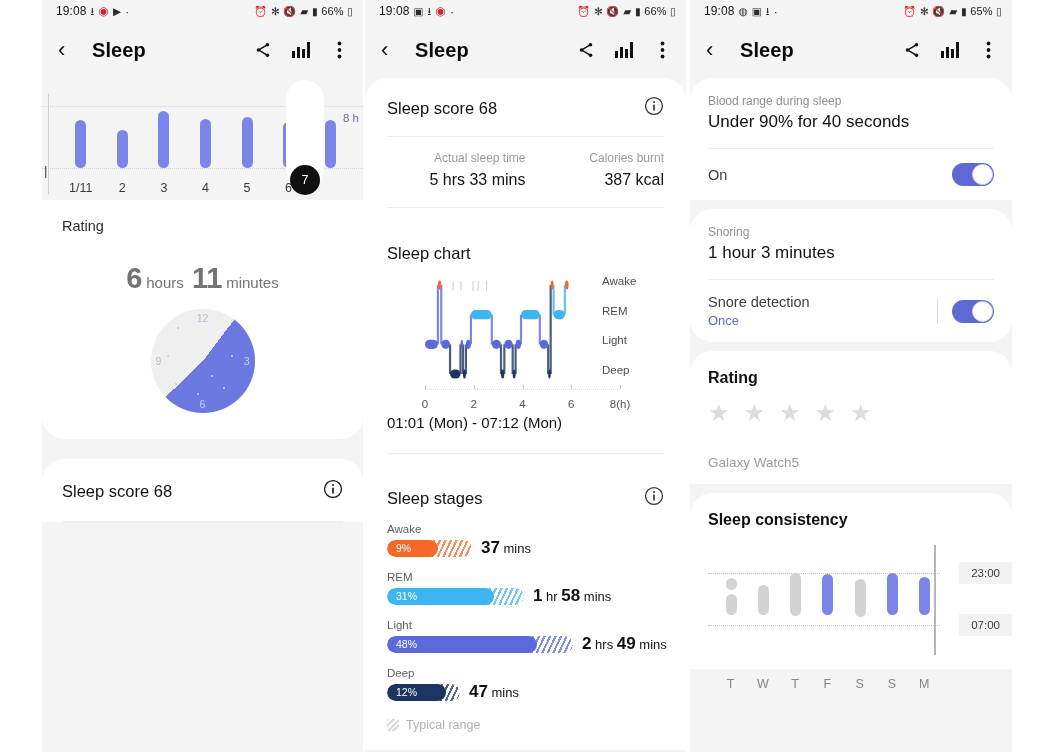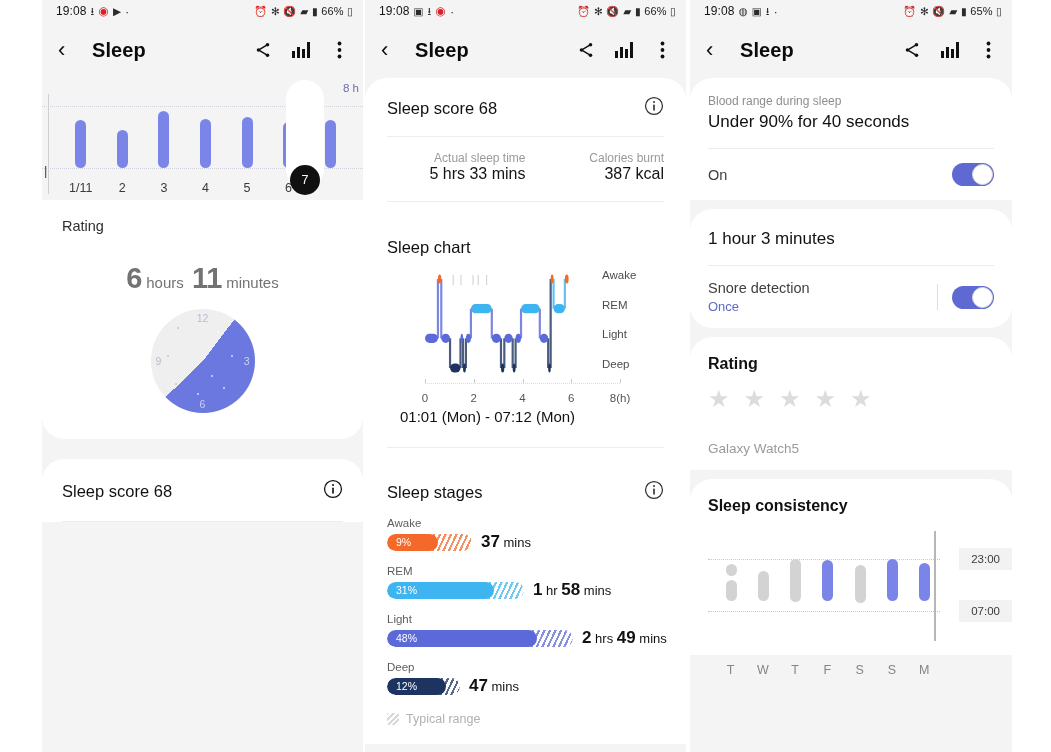--- a/index.html
+++ b/index.html
@@ -126,21 +126,21 @@
   .score-rule { margin-top:18px; height:1px; background:#ededed; }
 
   
   .p2-card { background:#fff; padding: 18px 22px; }
   .p2-head { display:flex; align-items:center; }
   .p2-head .h { font-size:16.5px; color:#111; }
   .p2-rule { height:1px; background:#ededed; margin:16px 0 0 0; }
   .stats { display:flex; padding: 14px 0 2px 0; }
   .stat { flex:1; text-align:right; }
   .stat .k { font-size:12px; color:#9a9a9a; }
-  .stat .v { font-size:16px; color:#141414; }
+  .stat .v { font-size:16px; color:#141414; margin-top:6px; }
 
   .sec-title { font-size:16.5px; color:#111; font-weight:400; }
 
   
   .slchart { position:relative; height:135px; margin-top:12px; }
   .slplot { position:absolute; left:38px; right:72px; top:4px; bottom:28px; }
   .sl-legend { position:absolute; right:0; top:0; bottom:28px; width:68px; }
   .sl-legend span { position:absolute; left:6px; font-size:11.5px; color:#4d4d4d; transform:translateY(-50%); }
   .sl-xdots { position:absolute; left:38px; right:44px; bottom:20px; height:0; border-top:1.5px dotted #dcdcdc; }
   .sl-xlab { position:absolute; bottom:0; font-size:11.5px; color:#555; transform:translateX(-50%); }
@@ -247,21 +247,21 @@
             <circle cx="2.5" cy="15.5" r="1.9" fill="#111"></circle>
           </svg>
         </div>
       </div>
     </div>
 
     <div class="wchart">
       <div class="vaxis"></div>
       <div class="gline" style="top:28px;"></div>
       <div class="gline" style="top:90px;"></div>
-      <div class="axis-8h" style="top:4px;">8 h</div>
+      <div class="axis-8h" style="top:34px;">8 h</div>
       <div class="tickmark" style="top:85px;">|</div>
       <div class="sel-pill" style="left:244px;"></div>
       <div class="wbars" id="wbars">
           <div class="wbcol">
             <div class="wbar" style="height: 48px; margin-bottom: 32px;"></div>
           </div>
           <div class="wbcol">
             <div class="wbar" style="height: 38px; margin-bottom: 32px;"></div>
           </div>
           <div class="wbcol">
@@ -473,21 +473,21 @@
             <div class="sl-xlab" style="left: 86.75px;">2</div>
             <div class="sl-tick" style="left: 86.75px;"></div>
             <div class="sl-xlab" style="left: 135.5px;">4</div>
             <div class="sl-tick" style="left: 135.5px;"></div>
             <div class="sl-xlab" style="left: 184.25px;">6</div>
             <div class="sl-tick" style="left: 184.25px;"></div>
             <div class="sl-xlab" style="left: 233px;">8(h)</div>
             <div class="sl-tick" style="left: 233px;"></div>
           </div>
       </div>
-      <div class="timerange" style="margin-top:4px;margin-left:13px;">01:01 (Mon) - 07:12 (Mon)</div>
+      <div class="timerange" style="margin-top:4px;">01:01 (Mon) - 07:12 (Mon)</div>
       <div class="p2-rule" style="margin-top:22px;"></div>
     </div>
 
     <div class="p2-card" style="padding-top:14px;">
       <div class="p2-head">
         <div class="h">Sleep stages</div>
         <div class="info-ico">
           <svg width="20" height="20" viewBox="0 0 22 22">
             <circle cx="11" cy="11" r="9.3" fill="none" stroke="#333" stroke-width="1.4"></circle>
             <circle cx="11" cy="6.6" r="1.1" fill="#333"></circle>
@@ -611,20 +611,21 @@
         <div class="toggle">
             <div class="knob"></div>
           </div>
       </div>
     </div>
 
     <div class="gap"></div>
 
     <div class="p3-card" style="border-radius:22px;">
       <div class="p3-block">
+        <div class="p3-k">Snoring</div>
         <div class="p3-v">1 hour 3 minutes</div>
       </div>
       <div class="divider"></div>
       <div class="p3-toggle-row">
         <div>
           <div class="p3-toggle-label">Snore detection</div>
           <div class="p3-sub">Once</div>
         </div>
         <div class="vbar"></div>
         <div class="toggle" style="margin-left:0;">

